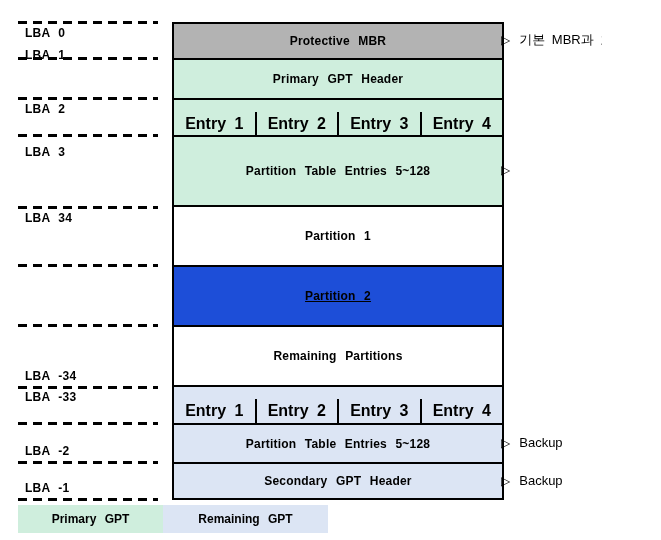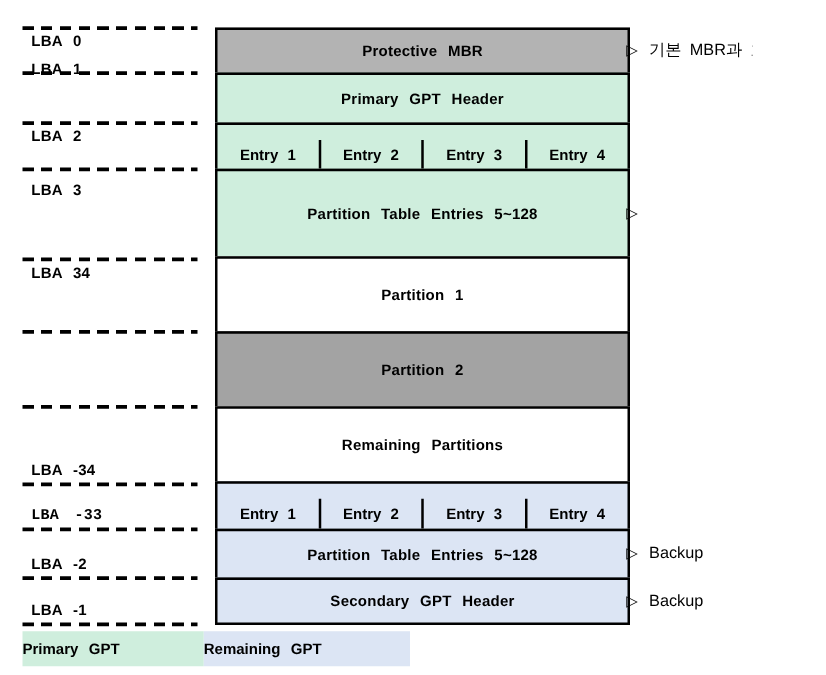--- a/index.html
+++ b/index.html
@@ -57,21 +57,21 @@
     font-weight: bold;
     word-spacing: 5px;
     letter-spacing: 0.2px;
     white-space: nowrap;
   }
   .disk-row .cell {
     flex: 1;
     display: flex;
     align-items: center;
     justify-content: center;
-    font-size: 12px;
+    font-size: 16px;
     font-weight: bold;
     word-spacing: 4px;
     border-left: 2px solid #000000;
     white-space: nowrap;
     margin-top: 12px;
   }
   .disk-row .cell:first-child {
     border-left: none;
   }
 
@@ -92,20 +92,21 @@
     line-height: 1;
   }
 
   
   .legend-item {
     position: absolute;
     top: 505px;
     height: 28px;
     display: flex;
     align-items: center;
+    justify-content: center;
     font-size: 12px;
     font-weight: bold;
     word-spacing: 5px;
   }
 </style>
 </head>
 <body>
 
 <div class="canvas">
   <div id="lba-markers">
@@ -117,21 +118,21 @@
       <div class="lba-label" style="top: 102px;">LBA 2</div>
       <div class="dash-line" style="top: 134px;"></div>
       <div class="lba-label" style="top: 145px;">LBA 3</div>
       <div class="dash-line" style="top: 206px;"></div>
       <div class="lba-label" style="top: 211px;">LBA 34</div>
       <div class="dash-line" style="top: 264px;"></div>
       <div class="dash-line" style="top: 324px;"></div>
       <div class="dash-line" style="top: 386px;"></div>
       <div class="lba-label" style="top: 369px;">LBA -34</div>
       <div class="dash-line" style="top: 422px;"></div>
-      <div class="lba-label" style="top: 405px; font-family: Liberation Mono, monospace;">LBA -33</div>
+      <div class="lba-label" style="top: 390px;">LBA -33</div>
       <div class="dash-line" style="top: 461px;"></div>
       <div class="lba-label" style="top: 444px;">LBA -2</div>
       <div class="dash-line" style="top: 498px;"></div>
       <div class="lba-label" style="top: 481px;">LBA -1</div>
     </div>
   <div id="disk-rows">
       <div class="disk-row" style="top: 22px; height: 38px; background: rgb(179, 179, 179);">
         <div class="row-label">Protective MBR</div>
       </div>
       <div class="disk-row" style="top: 58px; height: 42px; background: rgb(207, 238, 221);">
@@ -142,21 +143,21 @@
         <div class="cell">Entry 2</div>
         <div class="cell">Entry 3</div>
         <div class="cell">Entry 4</div>
       </div>
       <div class="disk-row" style="top: 135px; height: 72px; background: rgb(207, 238, 221);">
         <div class="row-label">Partition Table Entries 5~128</div>
       </div>
       <div class="disk-row" style="top: 205px; height: 62px; background: rgb(255, 255, 255);">
         <div class="row-label">Partition 1</div>
       </div>
-      <div class="disk-row" style="top: 265px; height: 62px; background: #a3a3a3;">
+      <div class="disk-row" style="top: 265px; height: 62px; background: #1d4ed8; text-decoration: underline;">
         <div class="row-label">Partition 2</div>
       </div>
       <div class="disk-row" style="top: 325px; height: 62px; background: rgb(255, 255, 255);">
         <div class="row-label">Remaining Partitions</div>
       </div>
       <div class="disk-row" style="top: 385px; height: 40px; background: rgb(220, 229, 244);">
         <div class="cell">Entry 1</div>
         <div class="cell">Entry 2</div>
         <div class="cell">Entry 3</div>
         <div class="cell">Entry 4</div>

